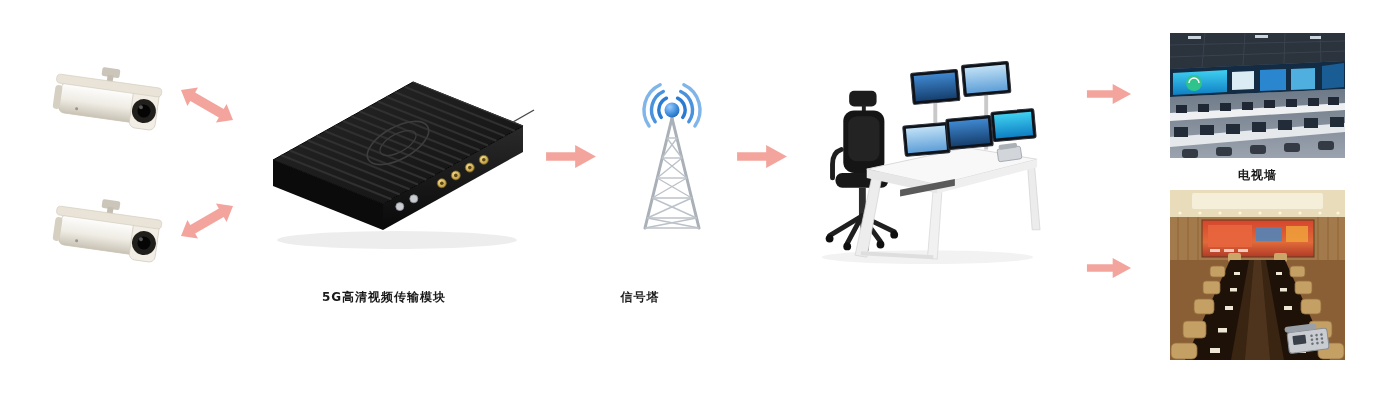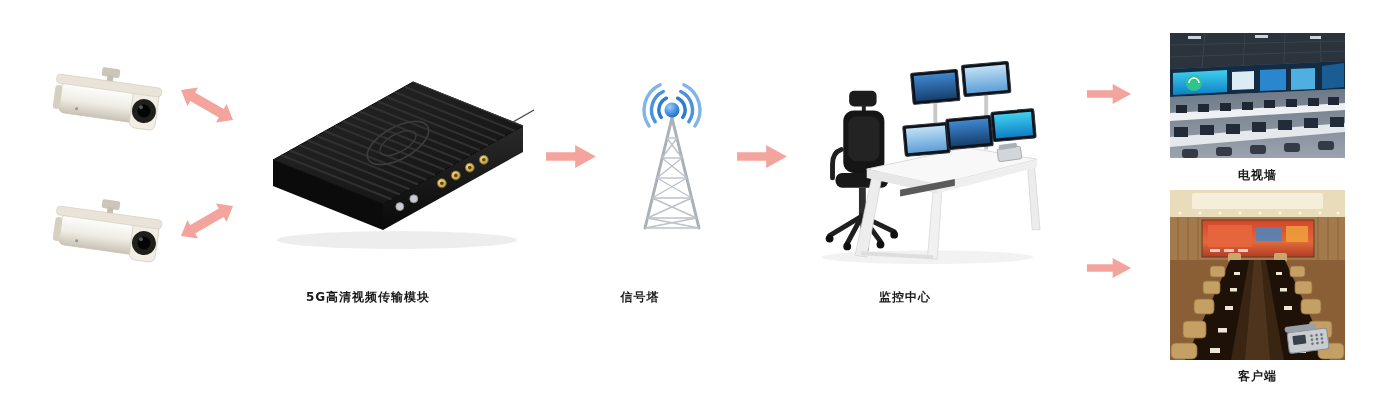--- a/index.html
+++ b/index.html
@@ -133,21 +133,21 @@
         <circle cx="190.8" cy="113.4" r="1.8" fill="#5d4717"></circle>
       <circle cx="204.8" cy="105.6" r="4.5" fill="url(#gGold)" stroke="#7a5f22" stroke-width="0.8"></circle>
         <circle cx="204.8" cy="105.6" r="1.8" fill="#5d4717"></circle>
       <circle cx="218.8" cy="97.8" r="4.5" fill="url(#gGold)" stroke="#7a5f22" stroke-width="0.8"></circle>
         <circle cx="218.8" cy="97.8" r="1.8" fill="#5d4717"></circle>
       <circle cx="134.8" cy="144.6" r="4" fill="#c9ccd1" stroke="#8a8d92" stroke-width="0.8"></circle>
       <circle cx="148.8" cy="136.8" r="4" fill="#c9ccd1" stroke="#8a8d92" stroke-width="0.8"></circle>
     </g>
     <path d="M 248,60 L 269,48" stroke="#4a4a4a" stroke-width="1.4"></path>
   </svg>
-  <div class="label" style="left:218px;top:288px;width:300px">5G高清视频传输模块</div>
+  <div class="label" style="left:234px;top:288px;width:300px">5G高清视频传输模块</div>
 
   <svg class="abs" style="left:545px;top:143px" width="52" height="27">
       <use href="#symRightArrow"></use>
     </svg>
 
   <svg class="abs" style="left:622px;top:80px" width="100" height="155" viewBox="0 0 100 155">
     <g fill="none" stroke-linecap="round">
       <g transform="rotate(-15 50 30)">
         <path d="M 58.4,20 A 13 13 0 0 1 58.4,40" stroke="#2b7bd0" stroke-width="3.4"></path>
         <path d="M 63.2,14.3 A 20.5 20.5 0 0 1 63.2,45.7" stroke="#4a92dc" stroke-width="3.4"></path>
@@ -249,21 +249,20 @@
       <g transform="rotate(-5 182 44)">
         <rect x="158" y="28" width="48" height="32" rx="2" fill="#0e1219" stroke="#2b313b"></rect>
         <rect x="161" y="31" width="42" height="26" fill="url(#gScreenSky)"></rect>
       </g>
     </g>
     <g transform="rotate(-8 206 122)">
       <rect x="194" y="114" width="24" height="13" rx="2" fill="#d2d5d9" stroke="#9ba1a7" stroke-width="0.8"></rect>
       <rect x="196" y="110" width="19" height="5" rx="2.5" fill="#aab0b6"></rect>
     </g>
   </svg>
-  <div class="label" style="left:785px;top:288px;width:240px">监控中心</div>
 
   <svg class="abs" style="left:1086px;top:82px" width="46" height="24">
       <use href="#symRightArrow"></use>
     </svg>
   <svg class="abs" style="left:1086px;top:256px" width="46" height="24">
       <use href="#symRightArrow"></use>
     </svg>
 
   <svg class="abs" style="left:1170px;top:33px" width="175" height="125" viewBox="0 0 175 125">
     <rect width="175" height="125" fill="#5f6b79"></rect>
@@ -399,15 +398,14 @@
         <circle cx="142" cy="150" r="1.3"></circle>
           <circle cx="147" cy="150" r="1.3"></circle>
           <circle cx="152" cy="150" r="1.3"></circle>
         <circle cx="142" cy="154" r="1.3"></circle>
           <circle cx="147" cy="154" r="1.3"></circle>
           <circle cx="152" cy="154" r="1.3"></circle>
       </g>
       <rect x="116" y="134" width="32" height="6" rx="3" fill="#9aa0a7"></rect>
     </g>
   </svg>
-  <div class="label" style="left:1170px;top:367px;width:175px">客户端</div>
 
 </div>
 
 </body></html>

